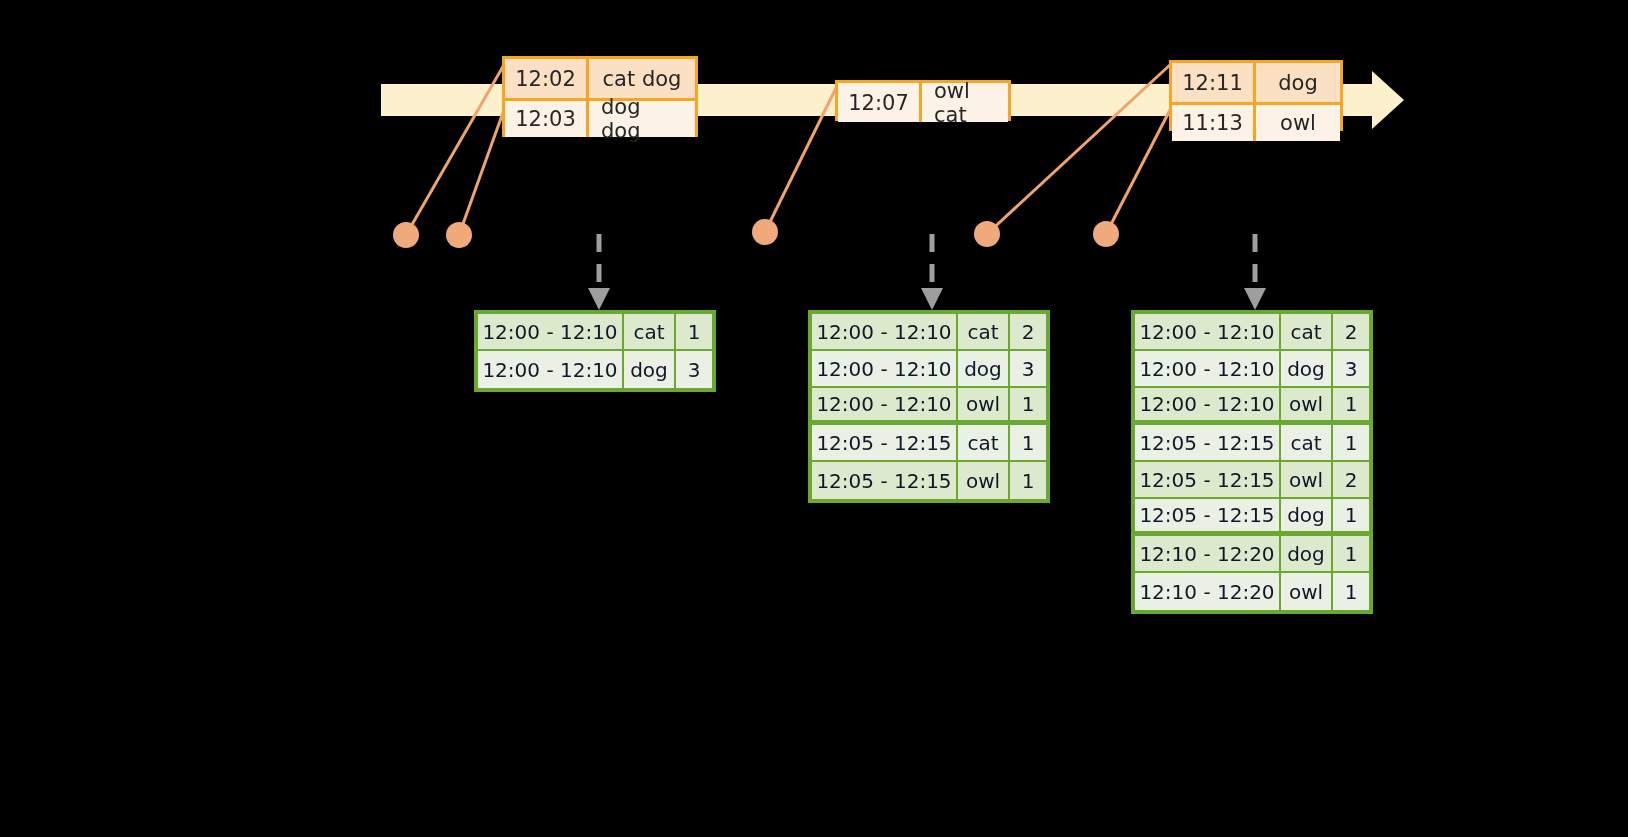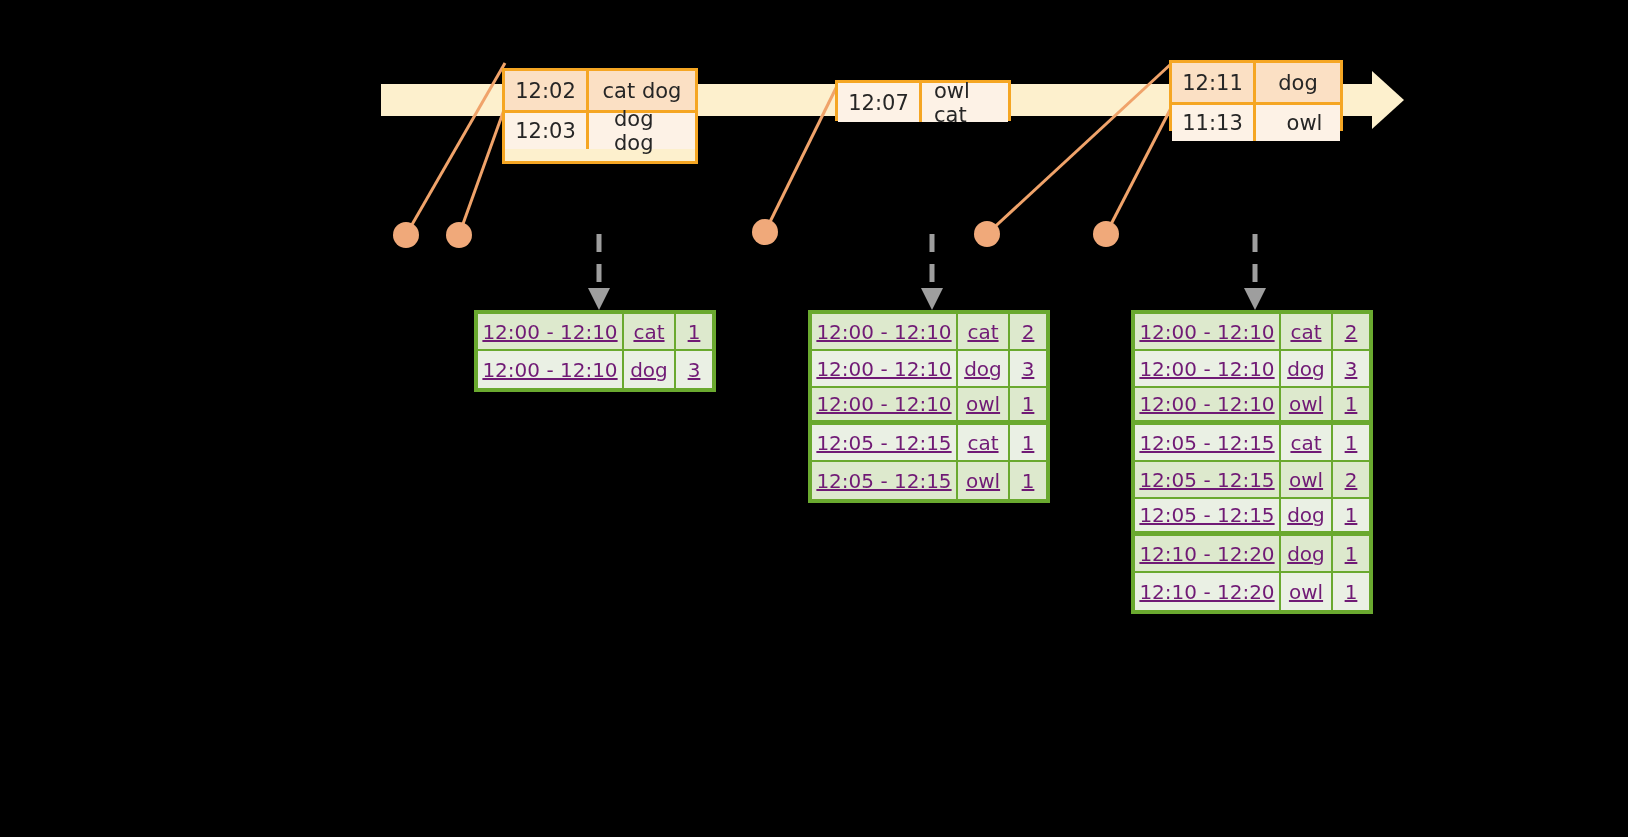--- a/index.html
+++ b/index.html
@@ -37,21 +37,21 @@
     box-sizing: border-box;
     background: #fdf0cd;
   }
   .event-row {
     display: flex;
     height: 39px;
     box-sizing: border-box;
   }
   .event-row.row-a { background: #fbe0c4; }
   .event-row.row-b { background: #fdf2e6; }
-  .event-row + .event-row { border-top: 3px solid #f5a623; gap: 13px; }
+  .event-row + .event-row { border-top: 3px solid #f5a623; }
   .event-time {
     width: 84px;
     box-sizing: border-box;
     border-right: 3px solid #f5a623;
     display: flex;
     align-items: center;
     justify-content: center;
     font-size: 21px;
     color: #262626;
   }
@@ -88,25 +88,24 @@
   }
   .rt-row:last-child { border-bottom: none; }
   .rt-row.group-end { border-bottom: 5px solid #6aa92f; }
   .rt-row.shade-a { background: #dde9cd; }
   .rt-row.shade-b { background: #eaf0e4; }
   .rt-cell {
     display: flex;
     align-items: center;
     justify-content: center;
     font-size: 20px;
-    color: #701a75;
+    color: #0f172a;
     box-sizing: border-box;
     border-right: 2px solid #6aa92f;
     height: 100%;
-    text-decoration: underline;
   }
   .rt-cell:last-child { border-right: none; }
   .rt-window { width: 146px; }
   .rt-key    { width: 52px; }
   .rt-count  { width: 36px; }
 </style>
 </head>
 <body>
 
 <div id="stage">
@@ -135,21 +134,21 @@
     <g>
       <line x1="932" y1="234" x2="932" y2="289" stroke="#9e9e9e" stroke-width="5" stroke-dasharray="18,12"></line>
       <polygon points="921,288 943,288 932,310" fill="#9e9e9e"></polygon>
     </g>
     <g>
       <line x1="1255" y1="234" x2="1255" y2="289" stroke="#9e9e9e" stroke-width="5" stroke-dasharray="18,12"></line>
       <polygon points="1244,288 1266,288 1255,310" fill="#9e9e9e"></polygon>
     </g>
   </svg>
 
-  <div class="event-box" style="left:502px; top:68px; width:196px; height:96px;">
+  <div class="event-box" style="left:502px; top:56px; width:196px; height:81px;">
     <div class="event-row row-a">
       <span class="event-time">12:02</span>
       <span class="event-words">cat dog</span>
     </div>
     <div class="event-row row-b">
       <span class="event-time">12:03</span>
       <span class="event-words">dog dog</span>
     </div>
   </div>
 

